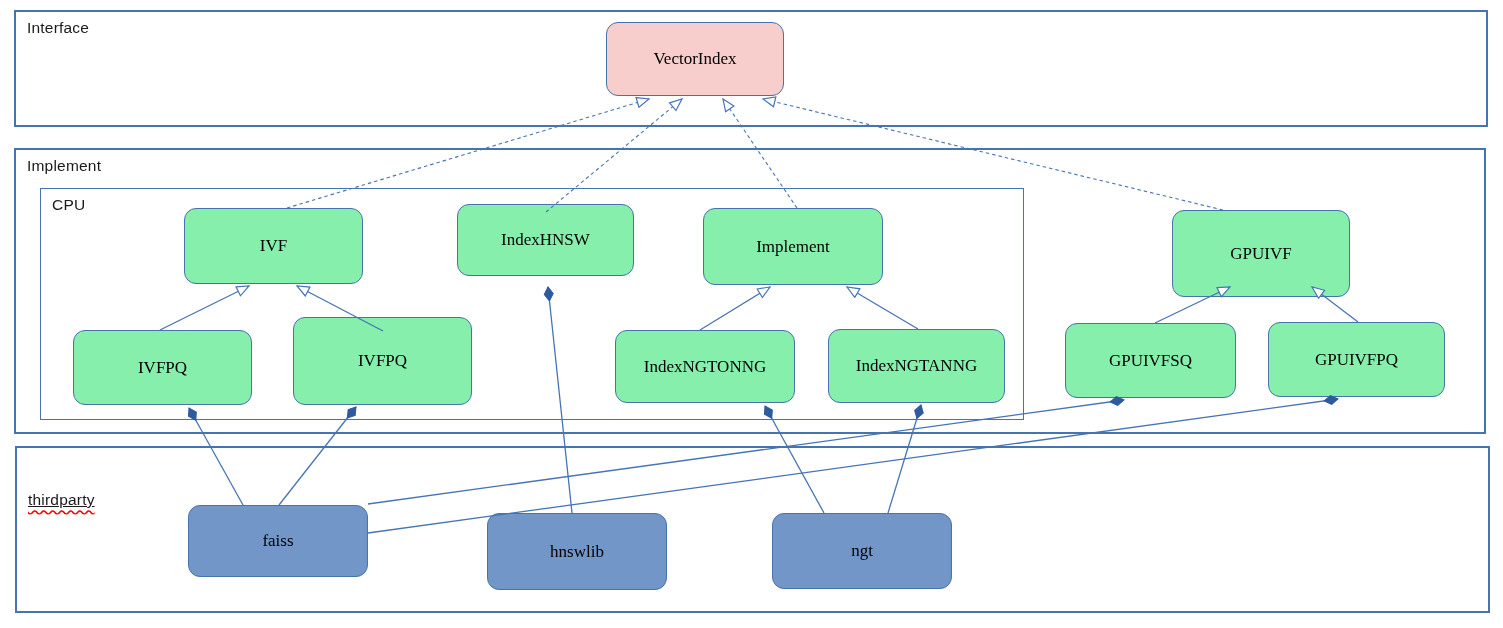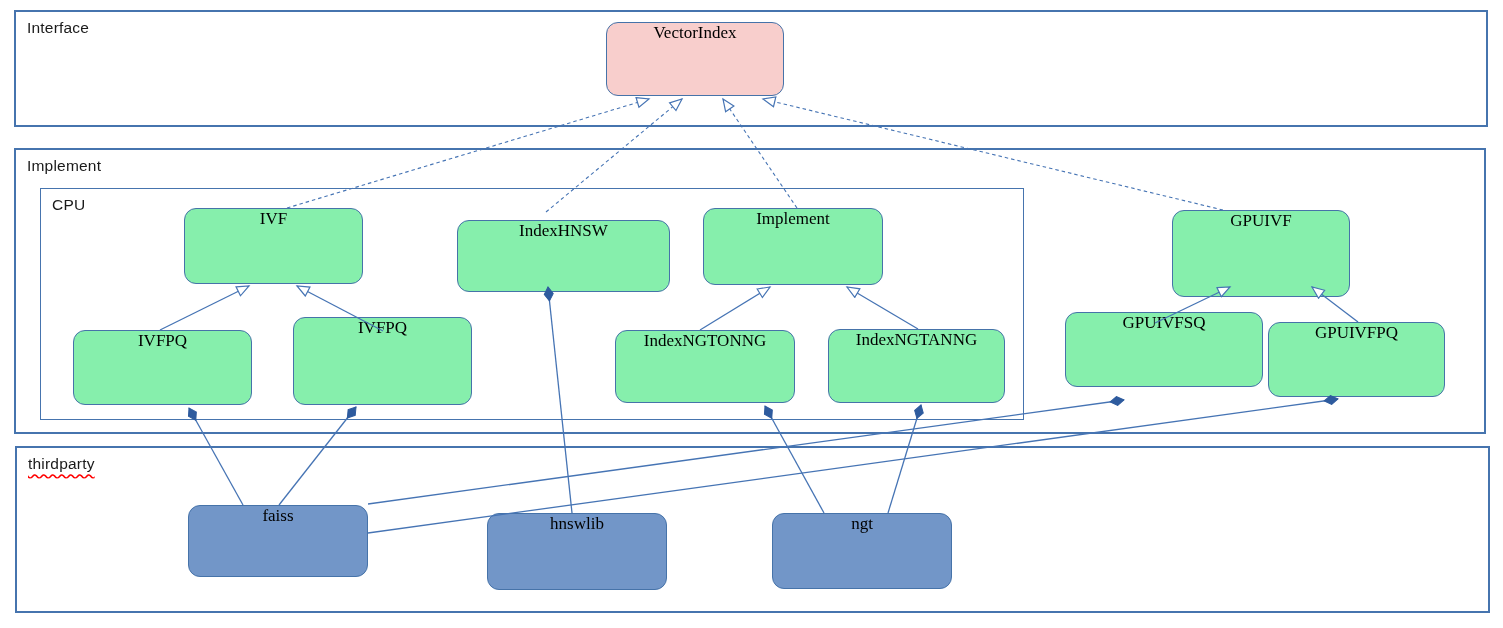--- a/index.html
+++ b/index.html
@@ -27,34 +27,35 @@
   }
   .section-label {
     position: absolute;
     top: 7px;
     left: 11px;
     font-size: 15.5px;
     color: #1a1a1a;
     letter-spacing: 0.2px;
     white-space: nowrap;
   }
-  .underlined { text-decoration-color: #1a1a1a; }
+  .underlined { text-decoration: underline; text-decoration-color: #1a1a1a; margin-top: 36px; }
   .wavy-inner {
     text-decoration-line: underline;
     text-decoration-style: wavy;
     text-decoration-color: #ff0000;
     text-underline-offset: 4px;
   }
   
   .node {
     position: absolute;
     box-sizing: border-box;
     border: 1.4px solid #4673a9;
     border-radius: 12px;
     display: flex;
+    align-items: center;
     justify-content: center;
     font-family: "Liberation Serif", "DejaVu Serif", serif;
     font-size: 17px;
     color: #000000;
   }
   .node-pink  { background: #f8cecc; }
   .node-green { background: #86efac; }
   .node-blue  { background: #7296c8; }
   .node-label { white-space: nowrap; }
   
@@ -96,21 +97,21 @@
   </div>
 
   <div class="node node-pink" style="left:606px; top:22px; width:178px; height:74px">
     <span class="node-label">VectorIndex</span>
   </div>
 
   <div class="node node-green" style="left:184px; top:208px; width:179px; height:76px">
     <span class="node-label">IVF</span>
   </div>
 
-  <div class="node node-green" style="left:457px; top:220px; width:213px; height:72px">
+  <div class="node node-green" style="left:457px; top:204px; width:177px; height:72px">
     <span class="node-label">IndexHNSW</span>
   </div>
 
   <div class="node node-green" style="left:703px; top:208px; width:180px; height:77px">
     <span class="node-label">Implement</span>
   </div>
 
   <div class="node node-green" style="left:1172px; top:210px; width:178px; height:87px">
     <span class="node-label">GPUIVF</span>
   </div>
@@ -124,21 +125,21 @@
   </div>
 
   <div class="node node-green" style="left:615px; top:330px; width:180px; height:73px">
     <span class="node-label">IndexNGTONNG</span>
   </div>
 
   <div class="node node-green" style="left:828px; top:329px; width:177px; height:74px">
     <span class="node-label">IndexNGTANNG</span>
   </div>
 
-  <div class="node node-green" style="left:1065px; top:312px; width:198px; height:75px">
+  <div class="node node-green" style="left:1065px; top:323px; width:171px; height:75px">
     <span class="node-label">GPUIVFSQ</span>
   </div>
 
   <div class="node node-green" style="left:1268px; top:322px; width:177px; height:75px">
     <span class="node-label">GPUIVFPQ</span>
   </div>
 
   <div class="node node-blue" style="left:188px; top:505px; width:180px; height:72px">
     <span class="node-label">faiss</span>
   </div>

